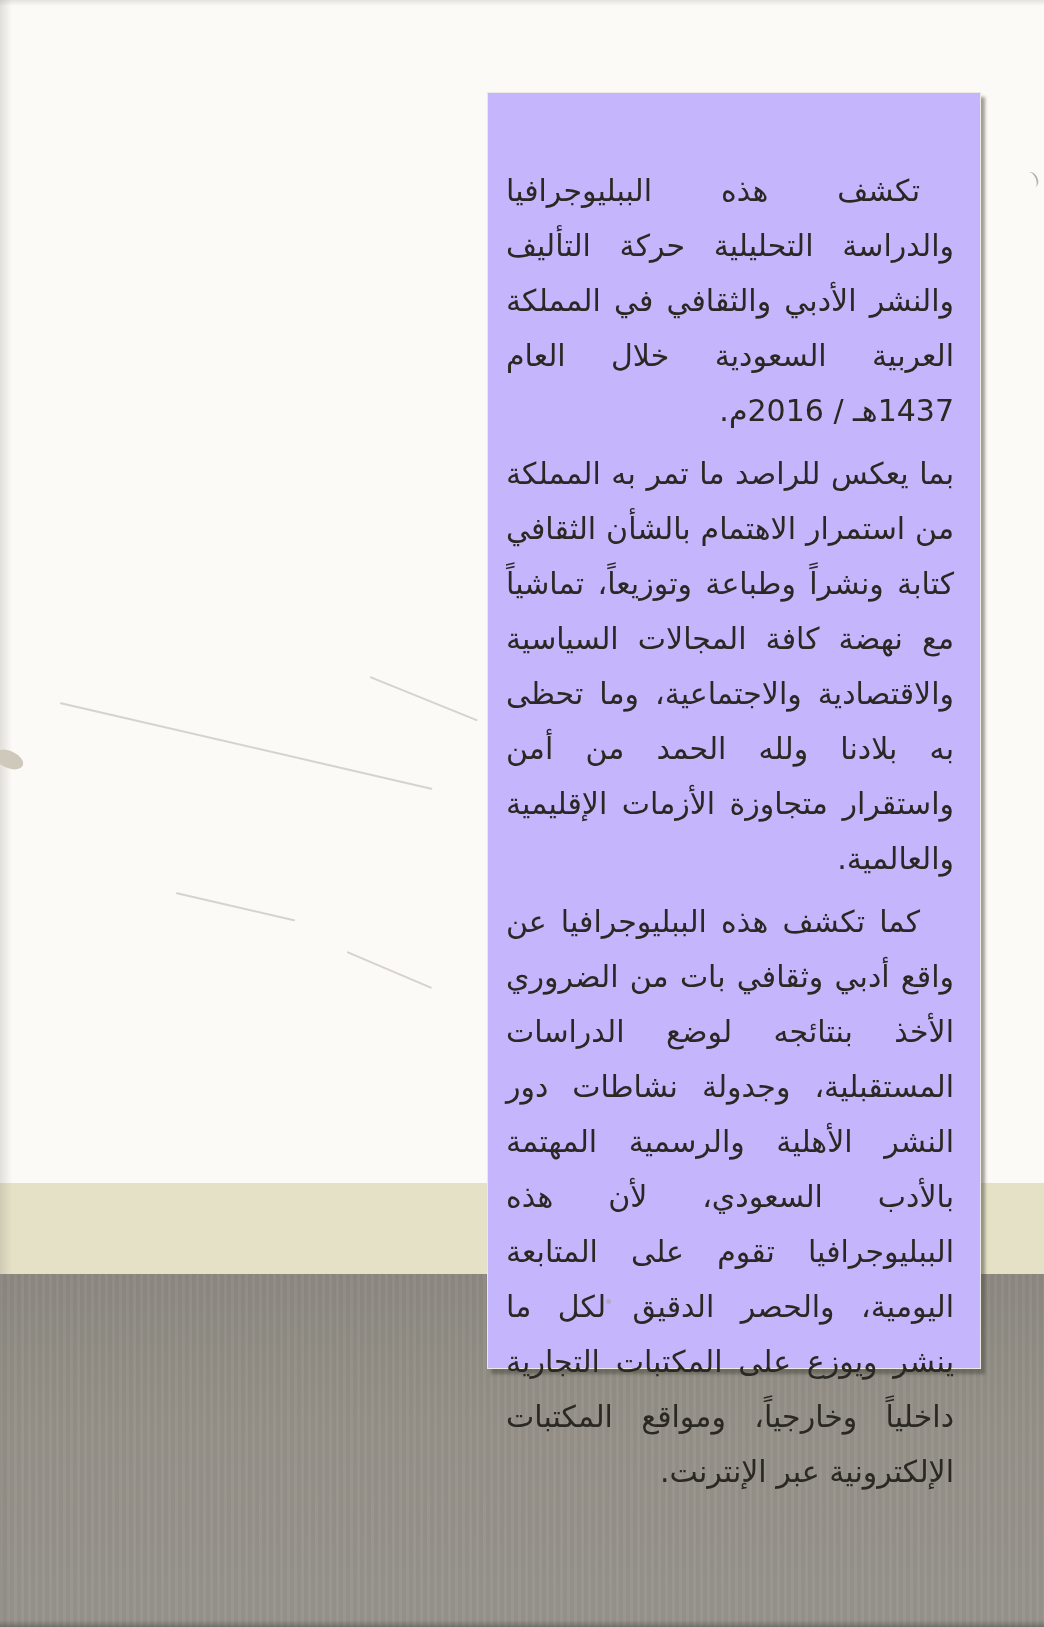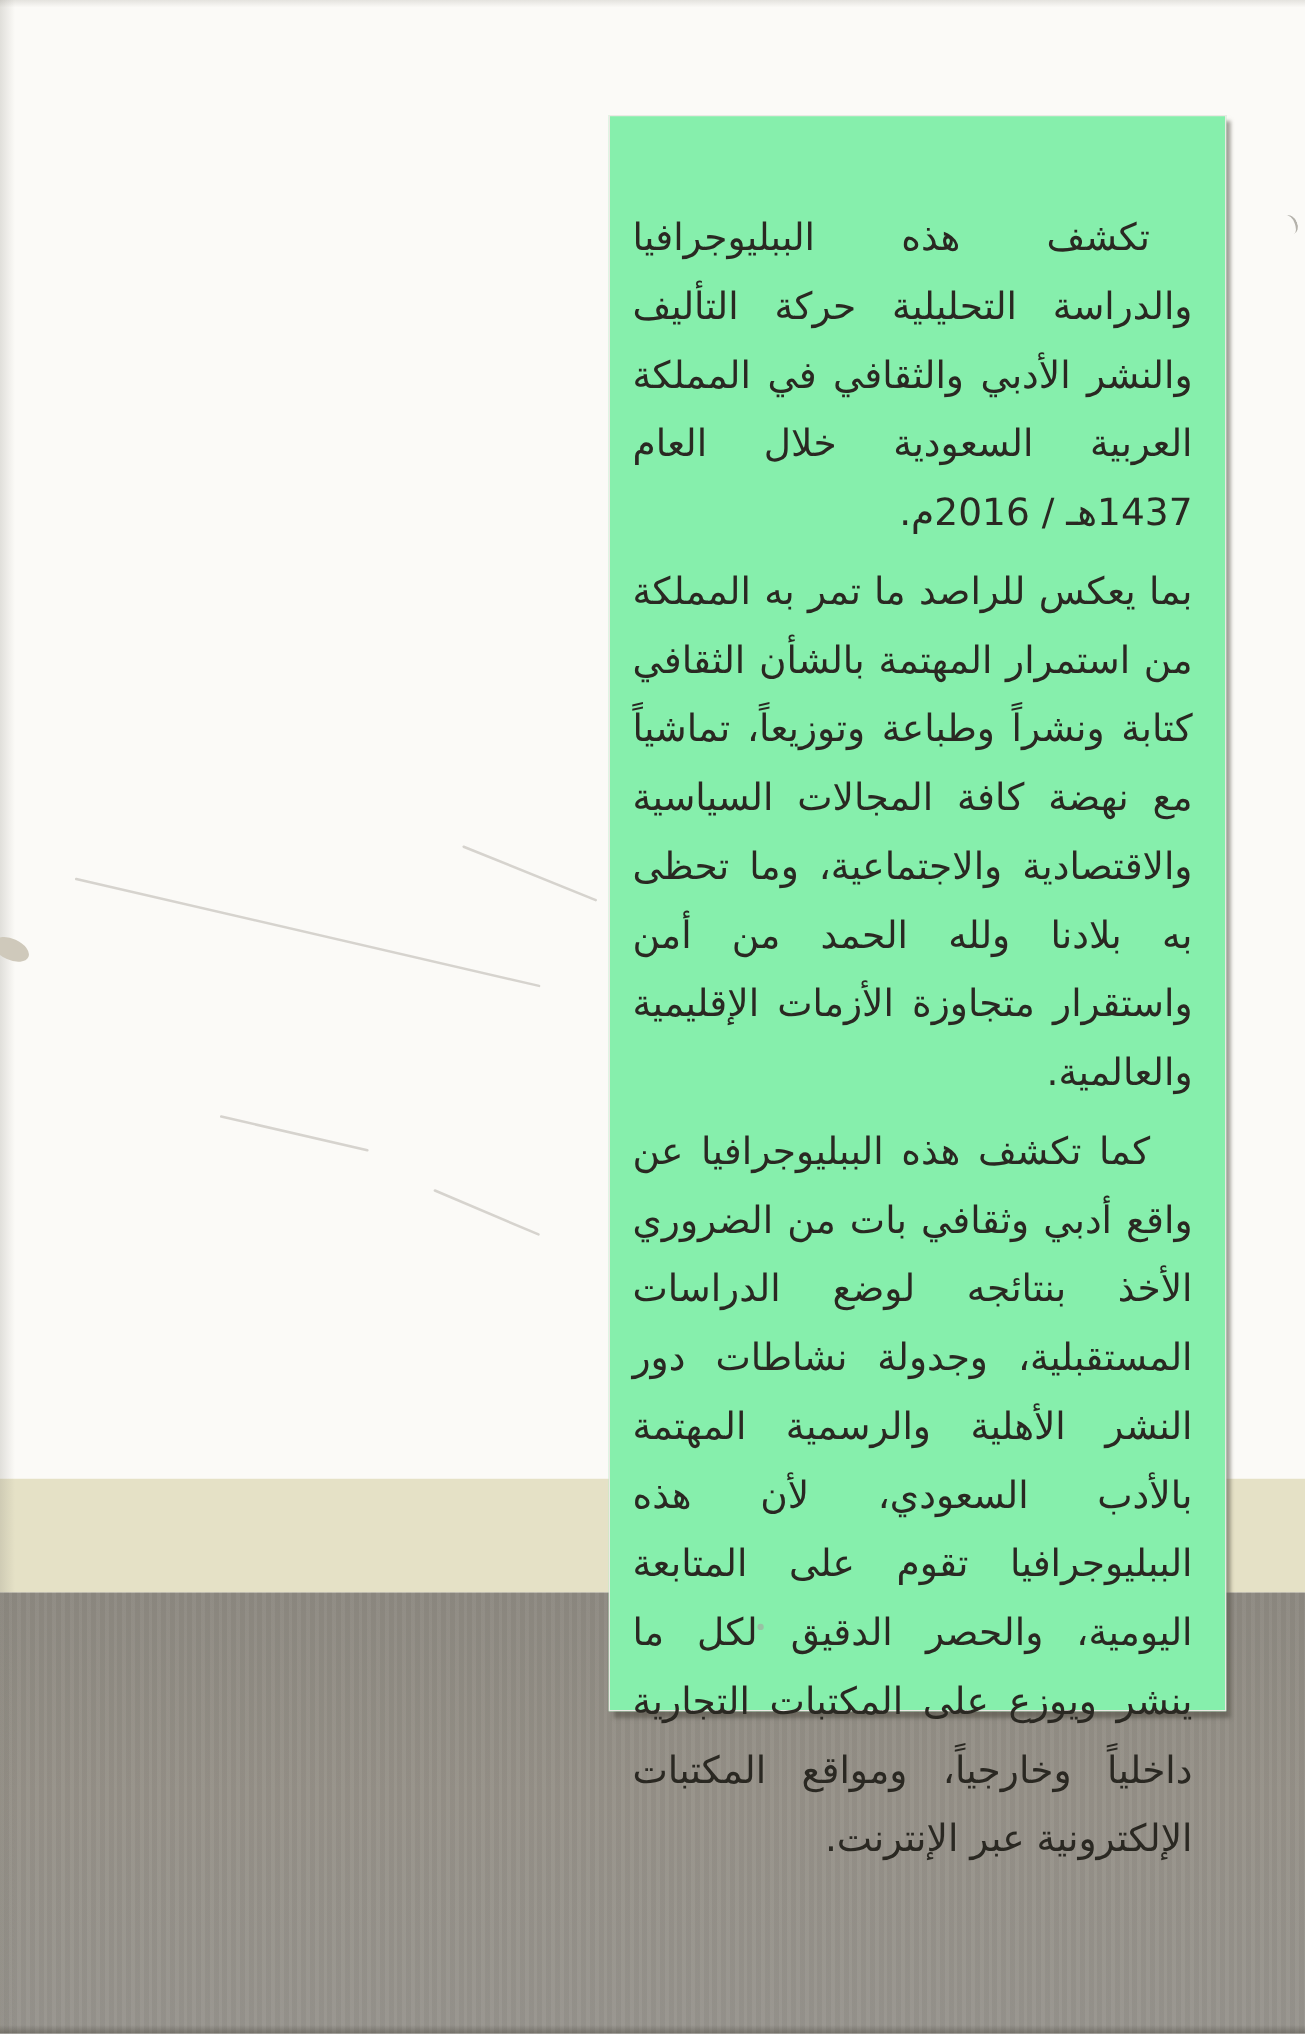--- a/index.html
+++ b/index.html
@@ -33,21 +33,21 @@
     position:absolute;left:0;top:0;width:12px;height:1627px;
     background:linear-gradient(90deg,rgba(130,127,118,0.22),rgba(130,127,118,0) 100%);
   }
   .edge-top{
     position:absolute;left:0;top:0;width:1044px;height:6px;
     background:linear-gradient(180deg,rgba(160,157,148,0.25),rgba(160,157,148,0));
   }
   
   .panel{
     position:absolute;left:487px;top:92px;width:494px;height:1277px;
-    background:#86efac;
+    background:#c4b5fd;
     border:1px solid #ebe9e4;
     box-shadow:4px 5px 3px rgba(74,70,59,0.5);
     box-sizing:border-box;
   }
   .panel-text{
     position:absolute;top:70px;left:18px;right:26px;
     direction:rtl;
     text-align:justify;
     font-size:30px;
     line-height:55px;
@@ -99,20 +99,20 @@
   <div class="scratch scratch-c"></div>
   <div class="scratch scratch-d"></div>
   <div class="blob-left"></div>
   <div class="speck speck-1"></div>
   <div class="speck speck-2"></div>
   <div class="hair-mark"></div>
 
   <div class="panel">
     <div class="panel-text" lang="ar" dir="rtl">
       <p class="indented">تكشف هذه الببليوجرافيا والدراسة التحليلية حركة التأليف والنشر الأدبي والثقافي في المملكة العربية السعودية خلال العام 1437هـ / 2016م.</p>
-      <p>بما يعكس للراصد ما تمر به المملكة من استمرار المهتمة بالشأن الثقافي كتابة ونشراً وطباعة وتوزيعاً، تماشياً مع نهضة كافة المجالات السياسية والاقتصادية والاجتماعية، وما تحظى به بلادنا ولله الحمد من أمن واستقرار متجاوزة الأزمات الإقليمية والعالمية.</p>
+      <p>بما يعكس للراصد ما تمر به المملكة من استمرار الاهتمام بالشأن الثقافي كتابة ونشراً وطباعة وتوزيعاً، تماشياً مع نهضة كافة المجالات السياسية والاقتصادية والاجتماعية، وما تحظى به بلادنا ولله الحمد من أمن واستقرار متجاوزة الأزمات الإقليمية والعالمية.</p>
       <p class="indented">كما تكشف هذه الببليوجرافيا عن واقع أدبي وثقافي بات من الضروري الأخذ بنتائجه لوضع الدراسات المستقبلية، وجدولة نشاطات دور النشر الأهلية والرسمية المهتمة بالأدب السعودي، لأن هذه الببليوجرافيا تقوم على المتابعة اليومية، والحصر الدقيق لكل ما ينشر ويوزع على المكتبات التجارية داخلياً وخارجياً، ومواقع المكتبات الإلكترونية عبر الإنترنت.</p>
     </div>
   </div>
 
   <div class="speck speck-3"></div>
 
 </div>
 
 </body></html>

